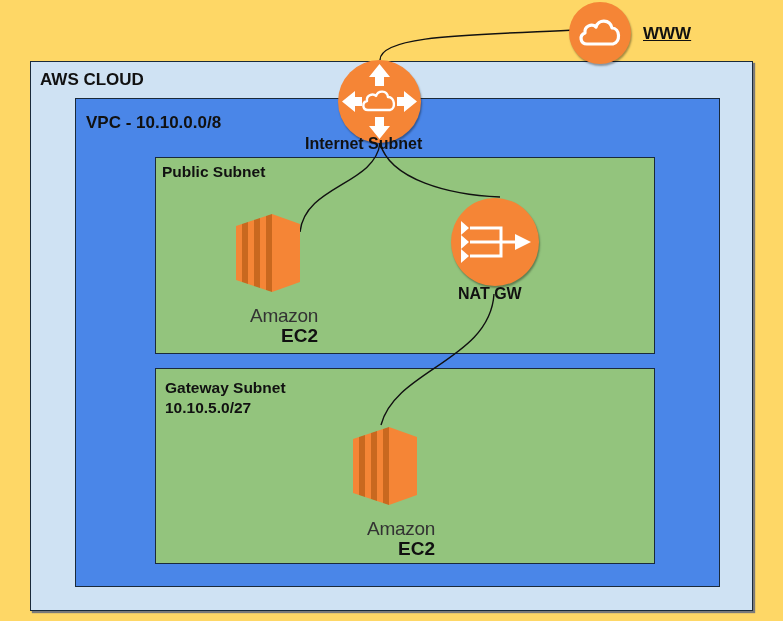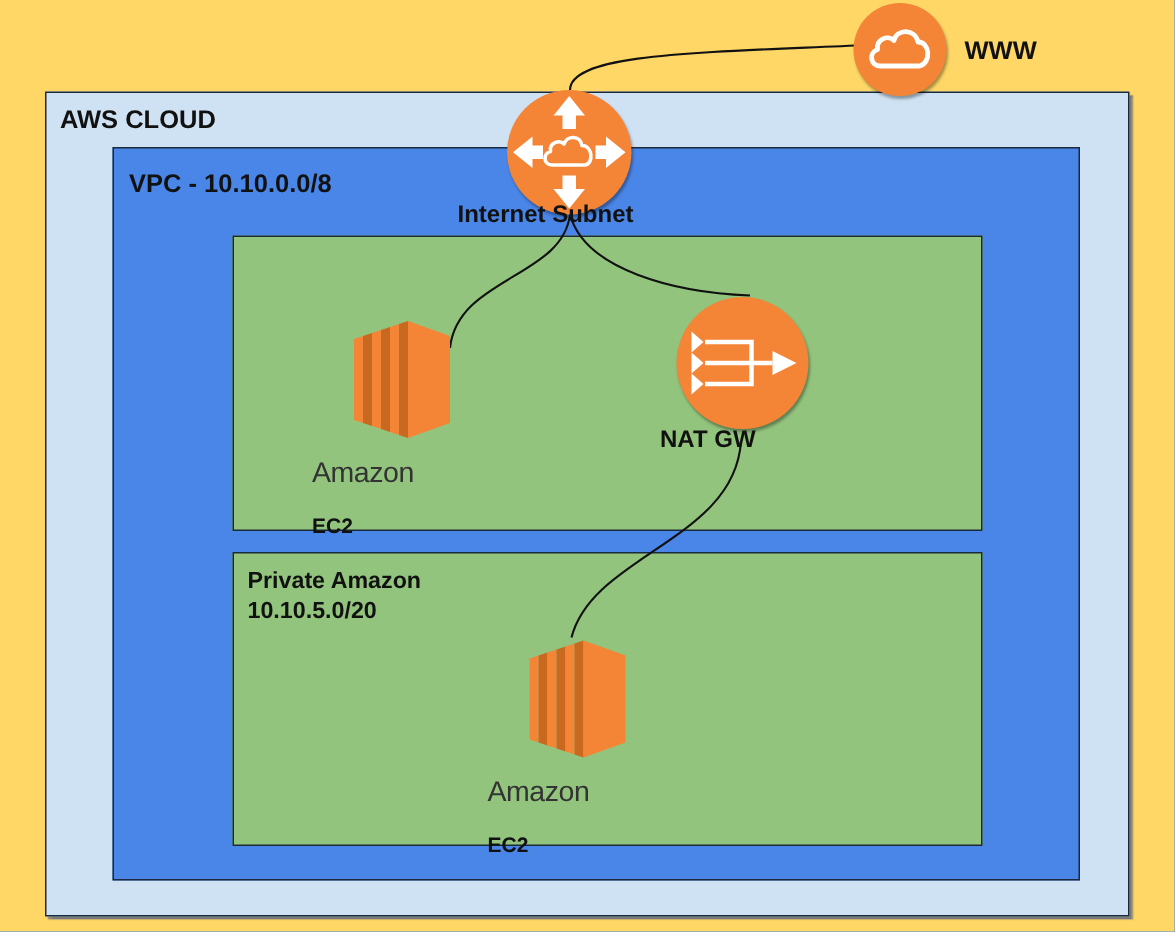--- a/index.html
+++ b/index.html
@@ -13,56 +13,57 @@
     #vpc { left: 75px; top: 98px; width: 645px; height: 489px; background: #4a86e8; }
     #public-subnet { left: 155px; top: 157px; width: 500px; height: 197px; background: #93c47d; }
     #private-subnet { left: 155px; top: 368px; width: 500px; height: 196px; background: #93c47d; }
     .label { position: absolute; font-weight: bold; color: #111; white-space: nowrap; }
     #aws-label { left: 40px; top: 70px; font-size: 17px; text-align: center; }
     #vpc-label { left: 86px; top: 113px; font-size: 17px; }
     .subnet-label { font-size: 15.5px; line-height: 20px; }
     #public-label { left: 162px; top: 162px; }
     #private-label { left: 165px; top: 378px; }
     #igw-label { left: 305px; top: 135px; font-size: 16px; color: #111; }
-    #nat-label { left: 440px; top: 285px; font-size: 16px; }
-    #www-label { left: 643px; top: 24px; font-size: 17px; }
+    #nat-label { left: 458px; top: 285px; font-size: 16px; }
+    #www-label { left: 643px; top: 24px; font-size: 17px; text-decoration: underline; }
     .icon { position: absolute; }
     .circle-icon {
       border-radius: 50%; background: #f58536;
       box-shadow: 1px 2px 2px rgba(0,0,0,0.35);
     }
     #www-icon { left: 569px; top: 2px; width: 62px; height: 62px; }
     #igw-icon { left: 338px; top: 60px; width: 83px; height: 83px; }
     #nat-icon { left: 451px; top: 198px; width: 88px; height: 88px; }
-    .ec2 { position: absolute; width: 110px; text-align: left; }
+    .ec2 { position: absolute; width: 110px; text-align: right; }
     #ec2-public { left: 208px; top: 208px; }
     #ec2-private { left: 325px; top: 421px; }
     .ec2 svg { display: block; margin: 0 auto; }
     .ec2-brand { font-size: 19px; color: #333; line-height: 20px; margin-top: 8px; letter-spacing: -0.3px; }
-    .ec2-name { font-size: 14px; font-weight: bold; color: #111; line-height: 20px; margin-top: 14px; }
+    .ec2-name { font-size: 19px; font-weight: bold; color: #111; line-height: 20px; }
     #connectors { position: absolute; left: 0; top: 0; width: 783px; height: 621px; pointer-events: none; }
     #connectors path { fill: none; stroke: #111; stroke-width: 1.4; }
   </style>
 </head>
 <body>
 
 <div class="box" id="aws-cloud"></div>
 <div class="label" id="aws-label">AWS CLOUD</div>
 
 <div class="box" id="vpc"></div>
 <div class="label" id="vpc-label">VPC - 10.10.0.0/8</div>
 
 <div class="box" id="public-subnet"></div>
 <div class="label subnet-label" id="public-label">
+  <div>Public Subnet</div>
 </div>
 
 <div class="box" id="private-subnet"></div>
 <div class="label subnet-label" id="private-label">
-  <div>Private Amazon</div>
-  <div>10.10.5.0/20</div>
+  <div>Gateway Subnet</div>
+  <div>10.10.5.0/27</div>
 </div>
 
 <svg id="connectors" viewBox="0 0 783 621">
   <path d="M380,60 C380,35 470,35 578,30"></path>
   <path d="M380,143 C375,185 305,185 300,232"></path>
   <path d="M380,143 C390,180 450,195 500,197"></path>
   <path d="M494,294 C490,360 395,370 381,425"></path>
 </svg>
 
 <div class="icon circle-icon" id="www-icon">

